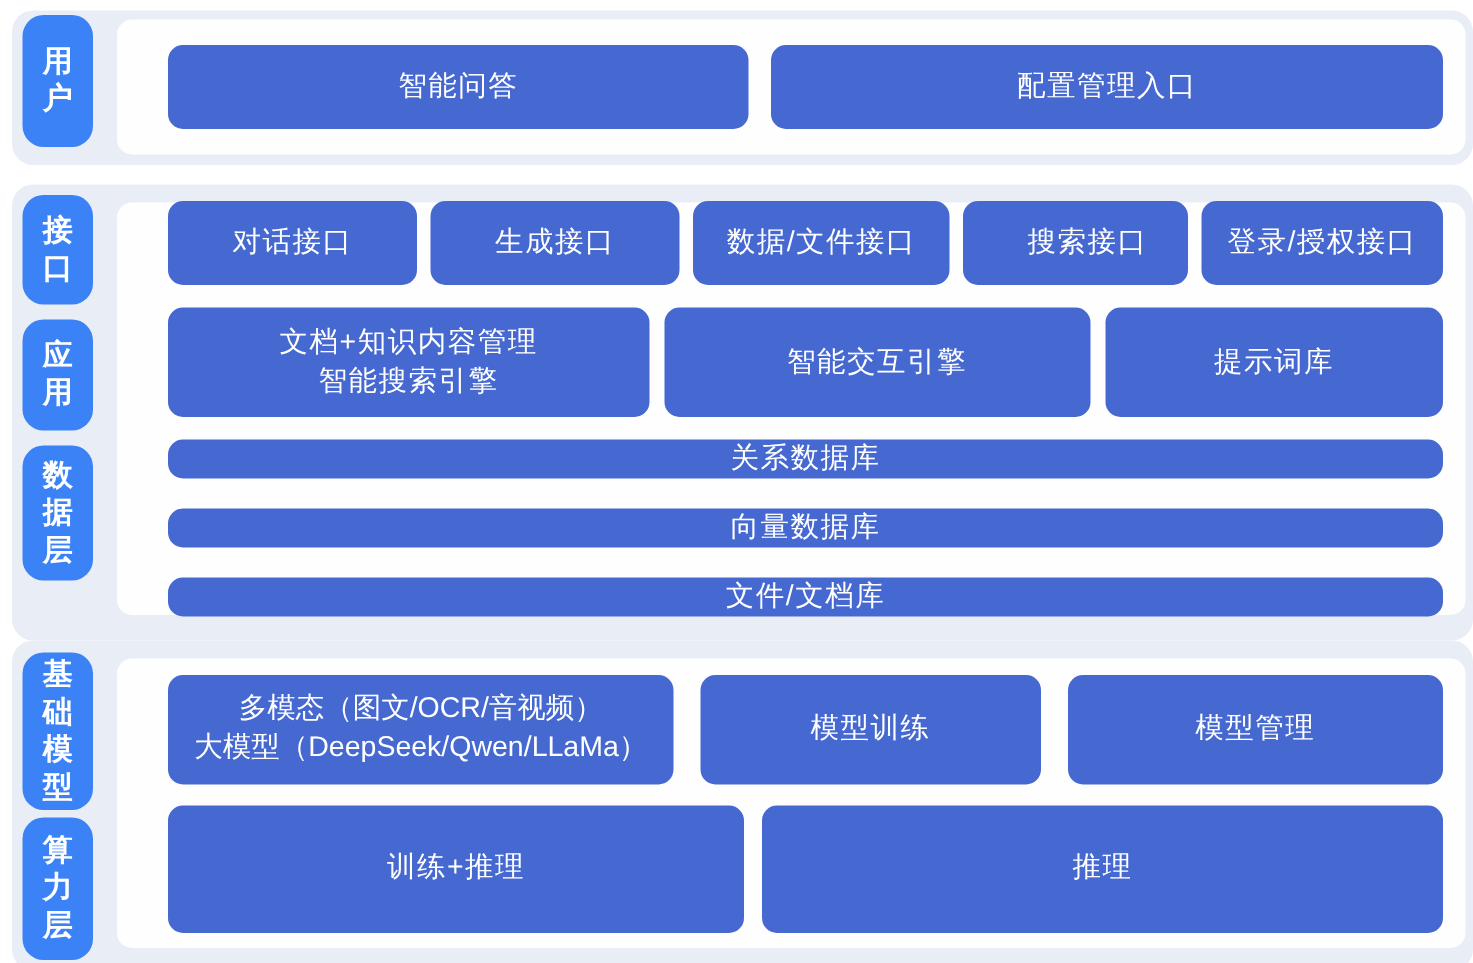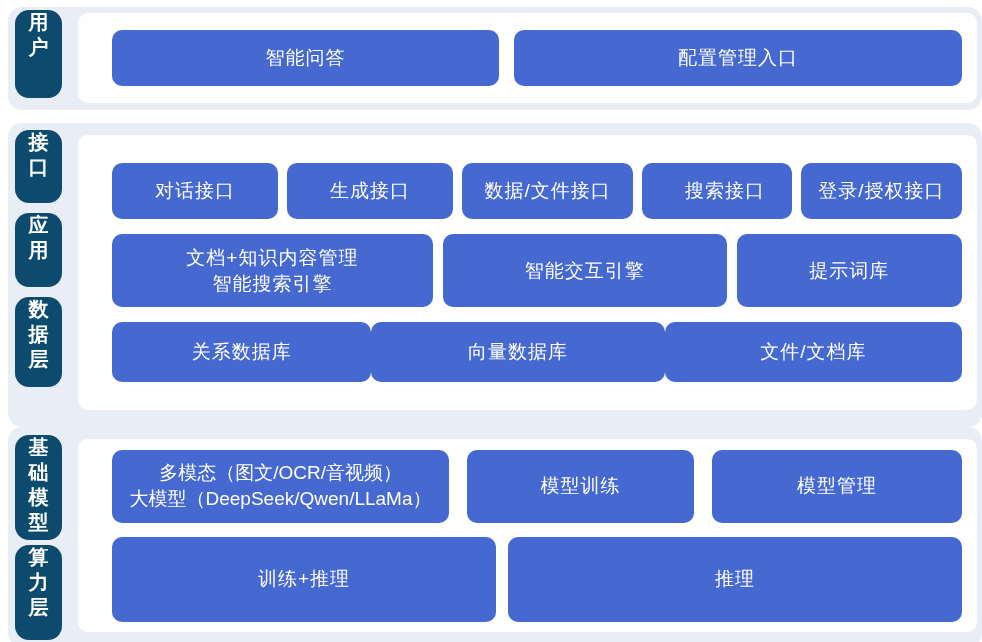--- a/index.html
+++ b/index.html
@@ -18,22 +18,22 @@
 
   .tab-col {
     width:47px; margin:0 16px 0 7px; flex:0 0 47px;
     display:flex; flex-direction:column;
   }
   .section-user   .tab-col { padding:3px 0 12px; }
   .section-middle .tab-col { padding:7px 0 20px; gap:10px; }
   .section-bottom .tab-col { padding:8px 0 7px;  gap:5px; }
 
   .tab {
-    background:#0c4a6e; border-radius:14px; color:#ffffff;
-    display:flex; justify-content:center;
+    background:#3b82f6; border-radius:14px; color:#ffffff;
+    display:flex; align-items:center; justify-content:center;
   }
   .tab-text {
     width:22px; word-break:break-all; text-align:center;
     font-size:20px; font-weight:bold; line-height:25px;
   }
   .tab-flex  { flex:1; }
   .tab-h73   { height:73px; }
   .tab-h74   { height:74px; }
   .tab-h90   { height:90px; }
   .tab-h105  { height:105px; }
@@ -100,21 +100,21 @@
         <div class="block h56" style="flex:165 1 0;">登录/授权接口</div>
       </div>
       <div class="row">
         <div class="block h73" style="flex:252 1 0;">
           <span>文档+知识内容管理</span>
           <span>智能搜索引擎</span>
         </div>
         <div class="block h73" style="flex:223 1 0;">智能交互引擎</div>
         <div class="block h73" style="flex:177 1 0;">提示词库</div>
       </div>
-      <div class="row" style="gap:0;">
+      <div class="row" style="gap:20px;flex-direction:column;">
         <div class="block h60" style="flex:252 1 0;">关系数据库</div>
         <div class="block h60" style="flex:285 1 0;">向量数据库</div>
         <div class="block h60" style="flex:289 1 0;">文件/文档库</div>
       </div>
     </div>
   </div>
 
   <div class="section section-bottom">
     <div class="tab-col">
       <div class="tab tab-h105">

